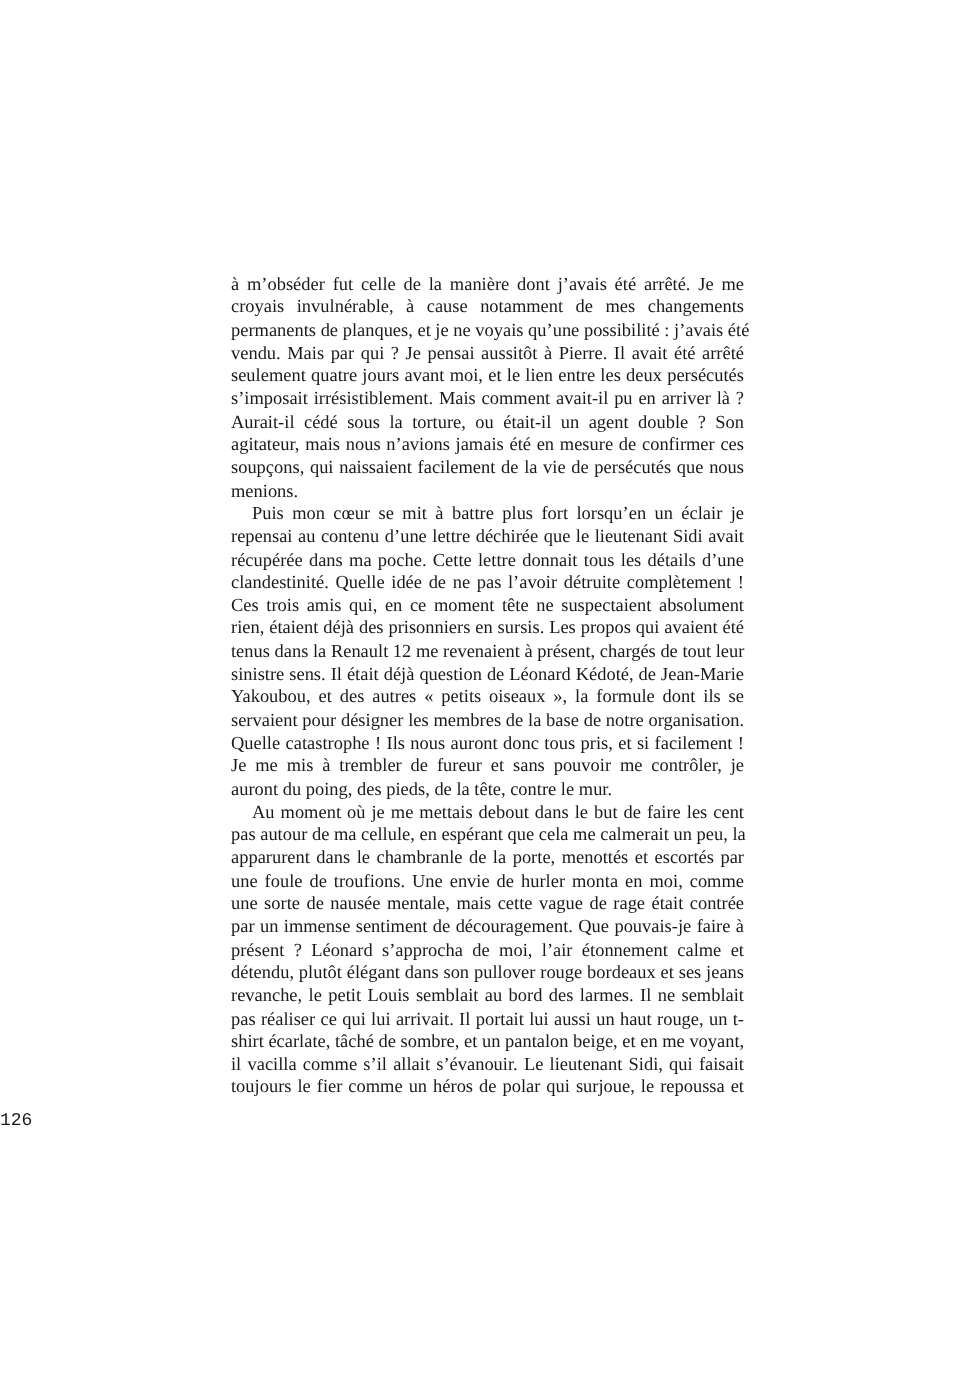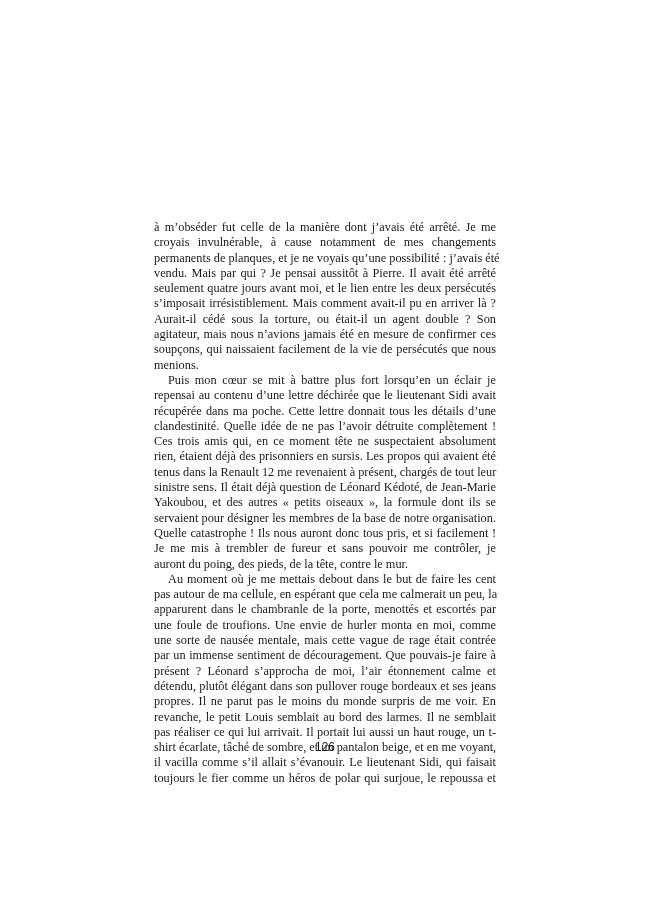--- a/index.html
+++ b/index.html
@@ -7,38 +7,37 @@
     .page { position: absolute; left: 0; top: 0; width: 650px; height: 920px; background: #ffffff; }
     .text-block {
       position: absolute;
       left: 154px;
       top: 182px;
       width: 342px;
       font-family: "Liberation Serif", "DejaVu Serif", serif;
       font-size: 12.3px;
       line-height: 15.3px;
       color: #1a1a1a;
-      margin-top: 38px;
     }
     .line {
       display: block;
       height: 15.3px;
       white-space: nowrap;
       text-align: justify;
       text-align-last: justify;
     }
     .line.last { text-align-last: left; }
     .line.indent { padding-left: 14px; }
     .page-number {
       position: absolute;
       left: 0;
       width: 650px;
       top: 740px;
-      text-align: center;
-      font-family: Liberation Sans, sans-serif;
+      text-align: left;
+      font-family: Liberation Mono, monospace;
       font-size: 12px;
       color: #1a1a1a;
     }
   </style>
 </head>
 <body>
 
 <div class="page">
   <div class="text-block">
     <span class="line">à m’obséder fut celle de la manière dont j’avais été arrêté. Je me</span>
@@ -65,21 +64,20 @@
     <span class="line">Je me mis à trembler de fureur et sans pouvoir me contrôler, je</span>
     <span class="line last">auront du poing, des pieds, de la tête, contre le mur.</span>
     <span class="line indent">Au moment où je me mettais debout dans le but de faire les cent</span>
     <span class="line">pas autour de ma cellule, en espérant que cela me calmerait un peu, la</span>
     <span class="line">apparurent dans le chambranle de la porte, menottés et escortés par</span>
     <span class="line">une foule de troufions. Une envie de hurler monta en moi, comme</span>
     <span class="line">une sorte de nausée mentale, mais cette vague de rage était contrée</span>
     <span class="line">par un immense sentiment de découragement. Que pouvais-je faire à</span>
     <span class="line">présent ? Léonard s’approcha de moi, l’air étonnement calme et</span>
     <span class="line">détendu, plutôt élégant dans son pullover rouge bordeaux et ses jeans</span>
-    <span class="line">propres. Il ne parut pas le moins du monde surpris de me voir. En</span>
     <span class="line">revanche, le petit Louis semblait au bord des larmes. Il ne semblait</span>
     <span class="line">pas réaliser ce qui lui arrivait. Il portait lui aussi un haut rouge, un t-</span>
     <span class="line">shirt écarlate, tâché de sombre, et un pantalon beige, et en me voyant,</span>
     <span class="line">il vacilla comme s’il allait s’évanouir. Le lieutenant Sidi, qui faisait</span>
     <span class="line">toujours le fier comme un héros de polar qui surjoue, le repoussa et</span>
   </div>
   <div class="page-number">126</div>
 </div>
 
 </body></html>

